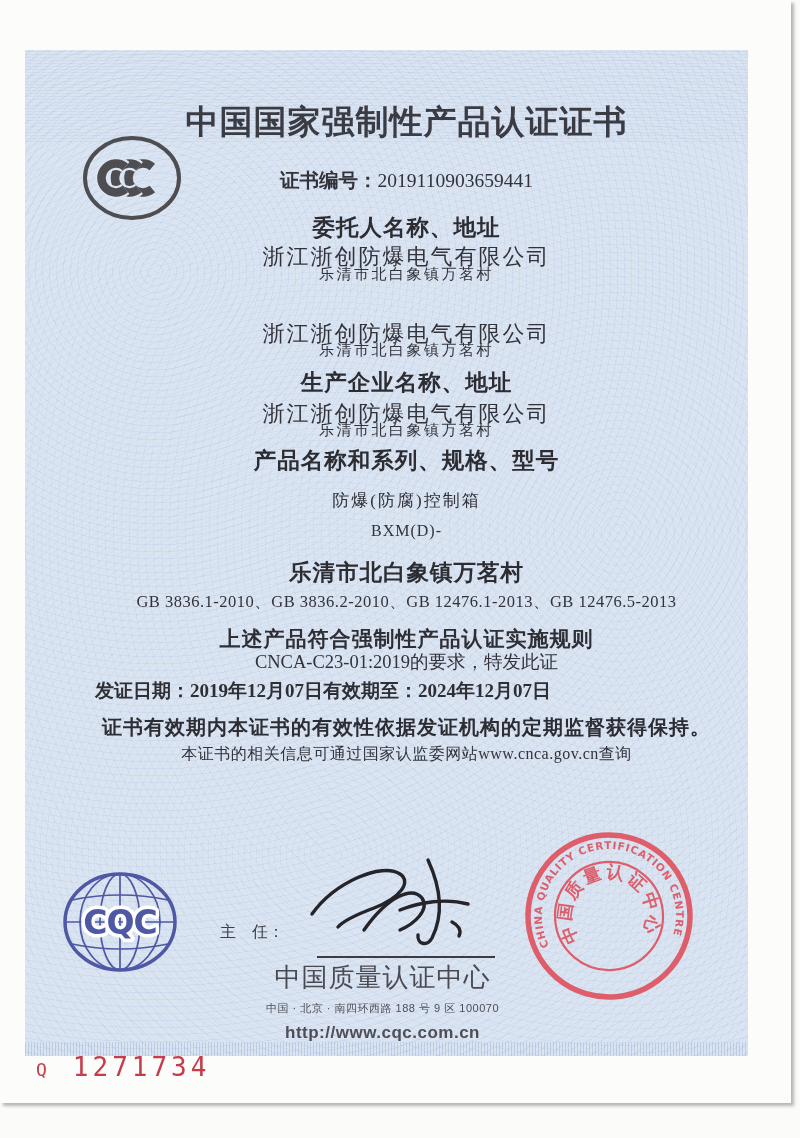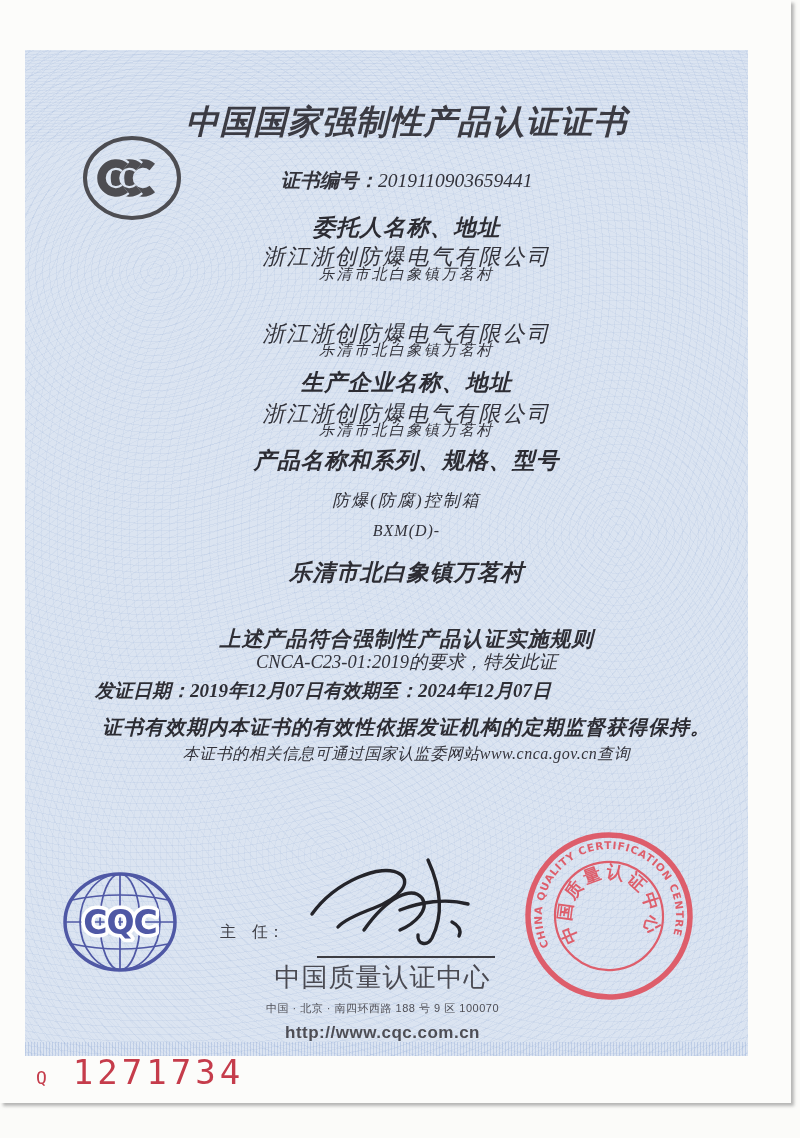--- a/index.html
+++ b/index.html
@@ -9,21 +9,21 @@
          box-shadow:3px 3px 3px rgba(125,125,125,.55);}
   .cert{position:absolute;left:25px;top:50px;width:723px;height:1006px;background-color:#dbe4f1;
         background-image:
           repeating-radial-gradient(circle at 18% 22%, rgba(125,155,205,.11) 0 1px, transparent 1px 7px),
           repeating-radial-gradient(circle at 82% 48%, rgba(125,155,205,.09) 0 1px, transparent 1px 8px),
           repeating-radial-gradient(circle at 42% 80%, rgba(125,155,205,.08) 0 1px, transparent 1px 6px);}
   .cert::before{content:"";position:absolute;left:0;top:0;right:0;height:92px;
         background:repeating-linear-gradient(0deg, rgba(130,158,208,.10) 0 1px, transparent 1px 3px);}
   .cert::after{content:"";position:absolute;left:0;bottom:0;right:0;height:14px;
         background:repeating-linear-gradient(90deg, rgba(120,150,205,.28) 0 1px, transparent 1px 3px);}
-  .content{position:absolute;left:40px;top:0;width:683px;height:100%;font-style:italic;}
+  .content{position:absolute;left:40px;top:0;width:683px;height:100%;}
   .abs{position:absolute;left:0;width:100%;text-align:center;color:#32323a;white-space:nowrap;}
   .title{top:50px;font-size:33px;font-weight:bold;letter-spacing:1px;color:#3b3b43;}
   .certno{top:117px;font-size:19.5px;}
   .certno .lbl{font-weight:bold;}
   .sec-h{font-size:22.5px;font-weight:bold;color:#2c2c33;letter-spacing:1px;}
   .co{font-size:22px;letter-spacing:2px;}
   .ad{font-size:15px;letter-spacing:2.5px;}
   .h0{top:162px;} .l00{top:192px;} .l01{top:215px;}
   .h1{top:239px;} .l10{top:269px;} .l11{top:291px;}
   .h2{top:317px;} .l20{top:349px;} .l21{top:371px;}
@@ -43,21 +43,21 @@
   .sig-line{position:absolute;left:292px;top:906px;width:178px;border-top:2px solid #3c3c42;}
   .footer-block{position:absolute;left:100px;top:910px;width:515px;text-align:center;
             font-family:"Liberation Sans",sans-serif;color:#4e4e55;}
   .issuer{font-size:26px;letter-spacing:1px;color:#4a4a52;}
   .address{font-size:11px;margin-top:6px;letter-spacing:.5px;}
   .website{font-size:17px;font-weight:bold;margin-top:7px;letter-spacing:.5px;}
   .seal{position:absolute;left:498px;top:780px;opacity:.87;transform:rotate(-5deg);}
   .serial{position:absolute;left:36px;top:1052px;display:flex;align-items:baseline;gap:26px;
           color:#c53c4b;font-family:"DejaVu Sans Mono",monospace;}
   .serial .q{font-size:18px;}
-  .serial .num{font-size:34px;letter-spacing:4px;}
+  .serial .num{font-size:26px;letter-spacing:4px;}
   .ccc-logo{position:absolute;left:55px;top:82px;}
   svg text{font-family:"DejaVu Sans","Liberation Sans",sans-serif;}
 </style>
 </head>
 <body>
 
 <div class="stage">
   <div class="paper">
     <div class="cert">
 
@@ -86,20 +86,21 @@
 
         <div class="abs sec-h h2">生产企业名称、地址</div>
         <div class="abs co l20">浙江浙创防爆电气有限公司</div>
         <div class="abs ad l21">乐清市北白象镇万茗村</div>
 
         <div class="abs sec-h h3">产品名称和系列、规格、型号</div>
         <div class="abs l30">防爆(防腐)控制箱</div>
         <div class="abs l31">BXM(D)-</div>
 
         <div class="abs sec-h h4">乐清市北白象镇万茗村</div>
+        <div class="abs l40">GB 3836.1-2010、GB 3836.2-2010、GB 12476.1-2013、GB 12476.5-2013</div>
 
         <div class="abs comp1">上述产品符合强制性产品认证实施规则</div>
         <div class="abs comp2">CNCA-C23-01:2019的要求，特发此证</div>
 
         <div class="abs dates">
           <span><span>发证日期：</span><span>2019年12月07日</span></span>
           <span><span>有效期至：</span><span>2024年12月07日</span></span>
         </div>
 
         <div class="abs validity">证书有效期内本证书的有效性依据发证机构的定期监督获得保持。</div>

